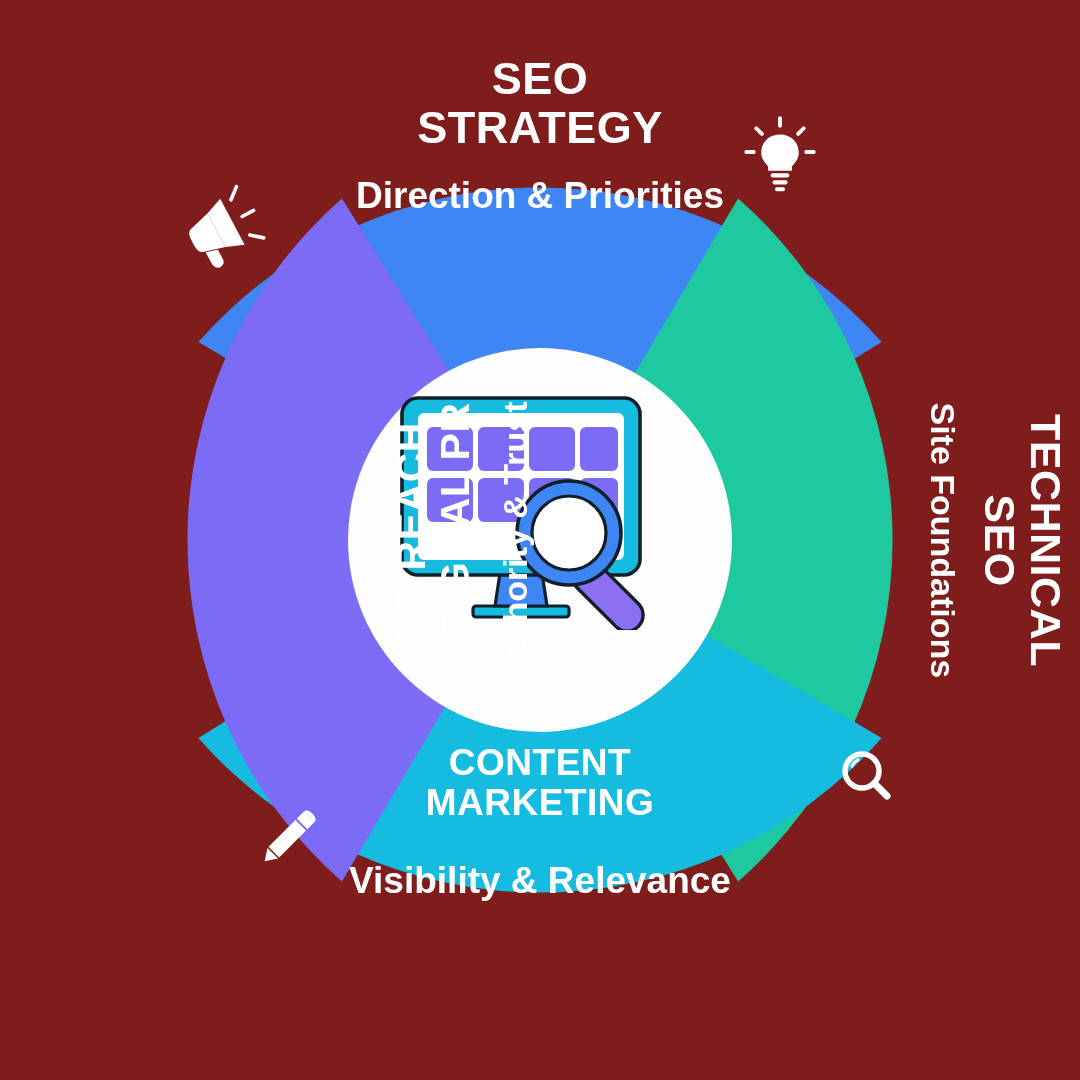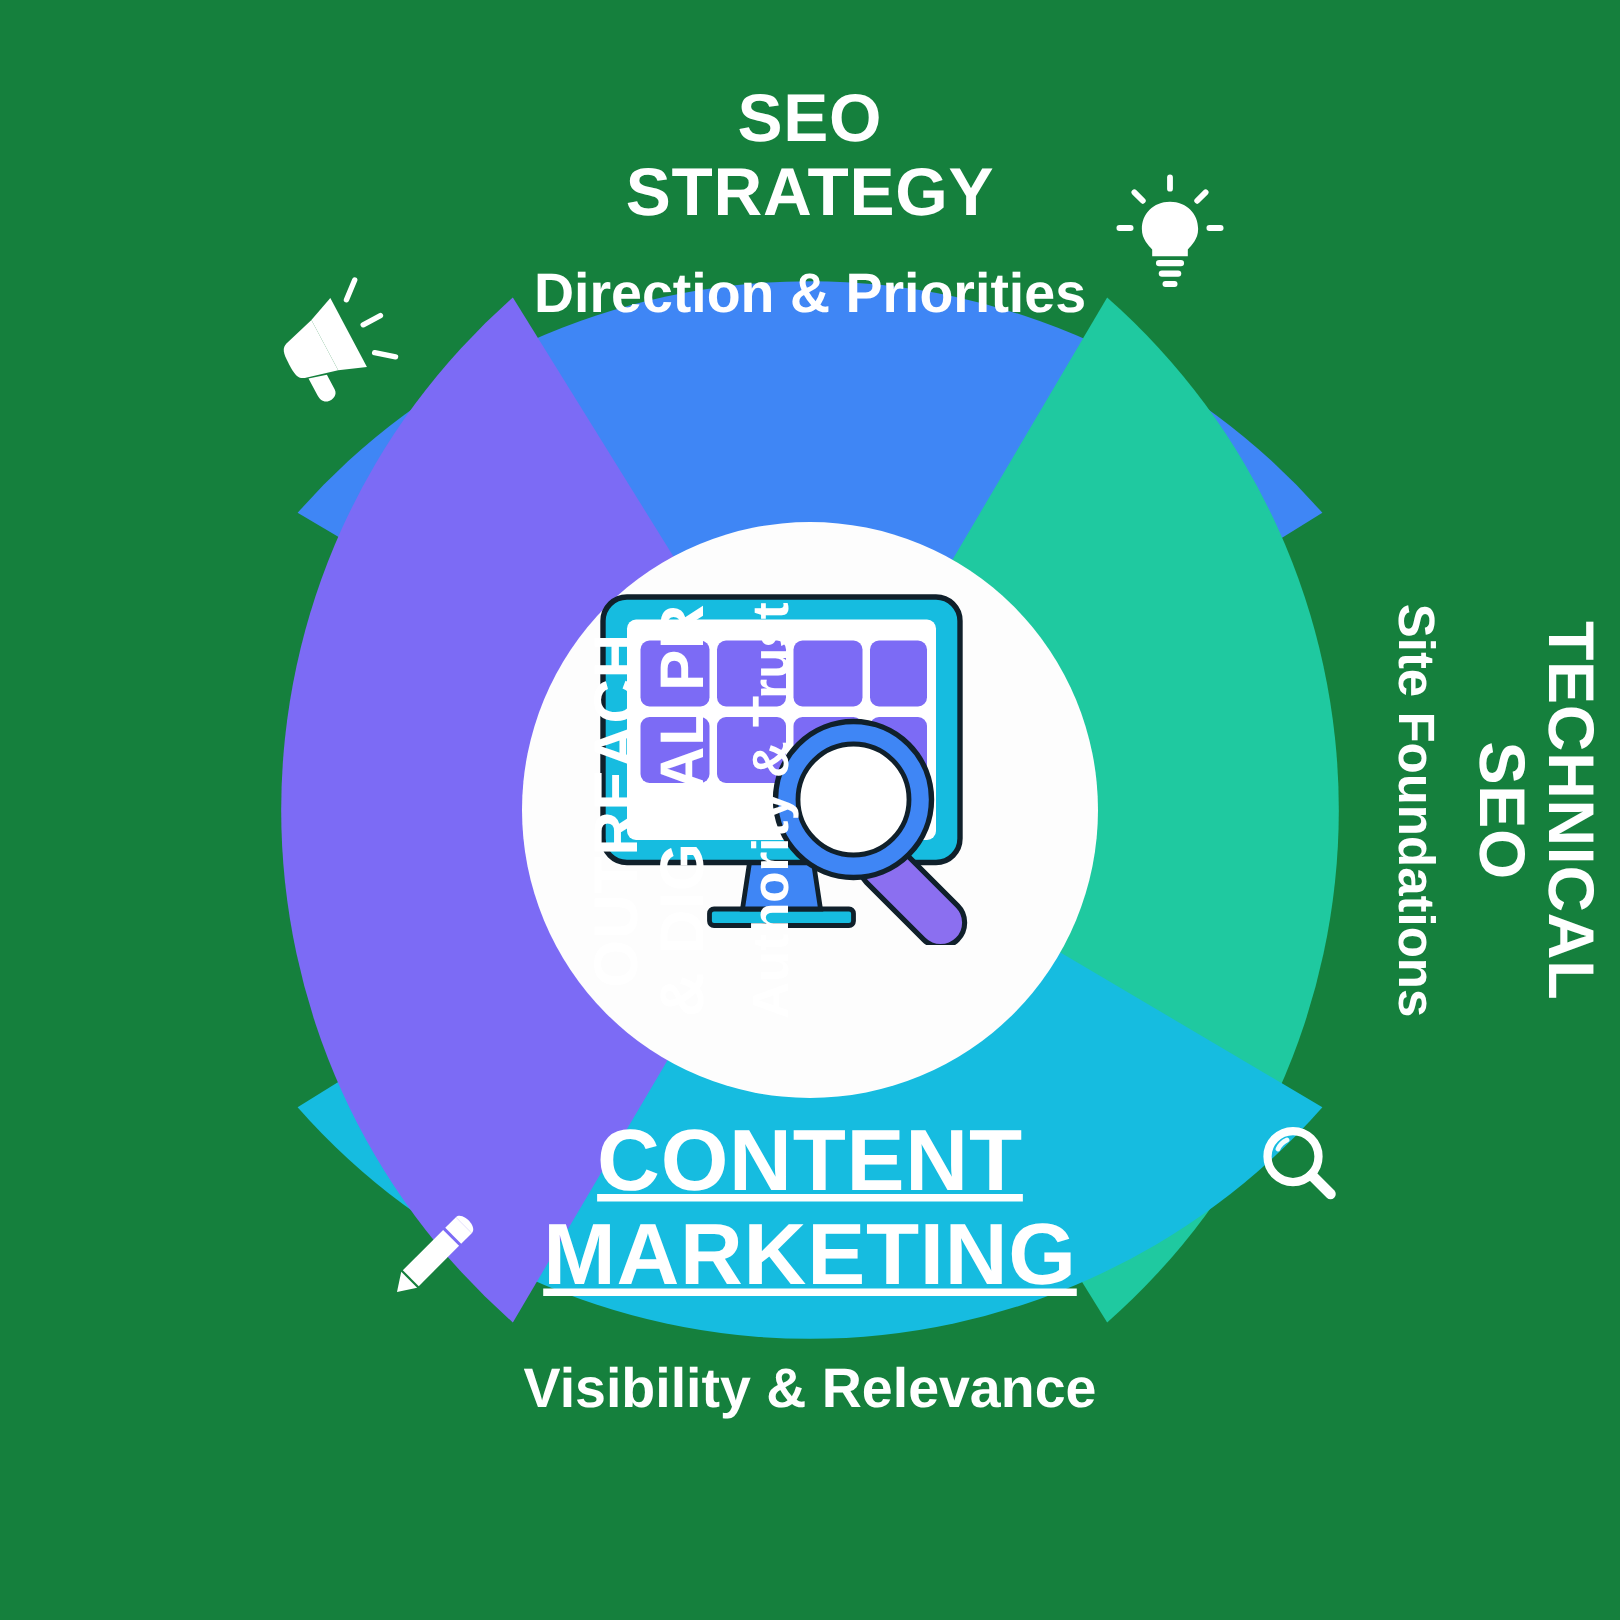--- a/index.html
+++ b/index.html
@@ -59,22 +59,21 @@
     margin-top: 24px;
   }
 
   
   #label-bottom {
     left: 290px;
     top: 743px;
     width: 500px;
   }
   #label-bottom .title {
-    font-size: 58px;
-    text-decoration: underline;
+    font-size: 37px;
   }
   #label-bottom .subtitle {
     font-size: 37px;
     margin-top: 38px;
   }
 
   
   #label-right {
     left: 545px;
     top: 290px;
@@ -145,21 +144,21 @@
     left: 395px;
     top: 385px;
     width: 290px;
     height: 245px;
     pointer-events: none;
   }
 </style>
 </head>
 <body>
 
-<div id="diagram-root" style="background: #15803d;">
+<div id="diagram-root" style="background: #7f1d1d;">
 
   <svg class="wheel" viewBox="0 0 1080 1080">
     <defs>
       
     </defs>
 
     <g>
       <path fill="#3F86F5" d="M 198.4 341.9
                A 455 455 0 0 1 881.6 341.9
                L 548.5 548.5

